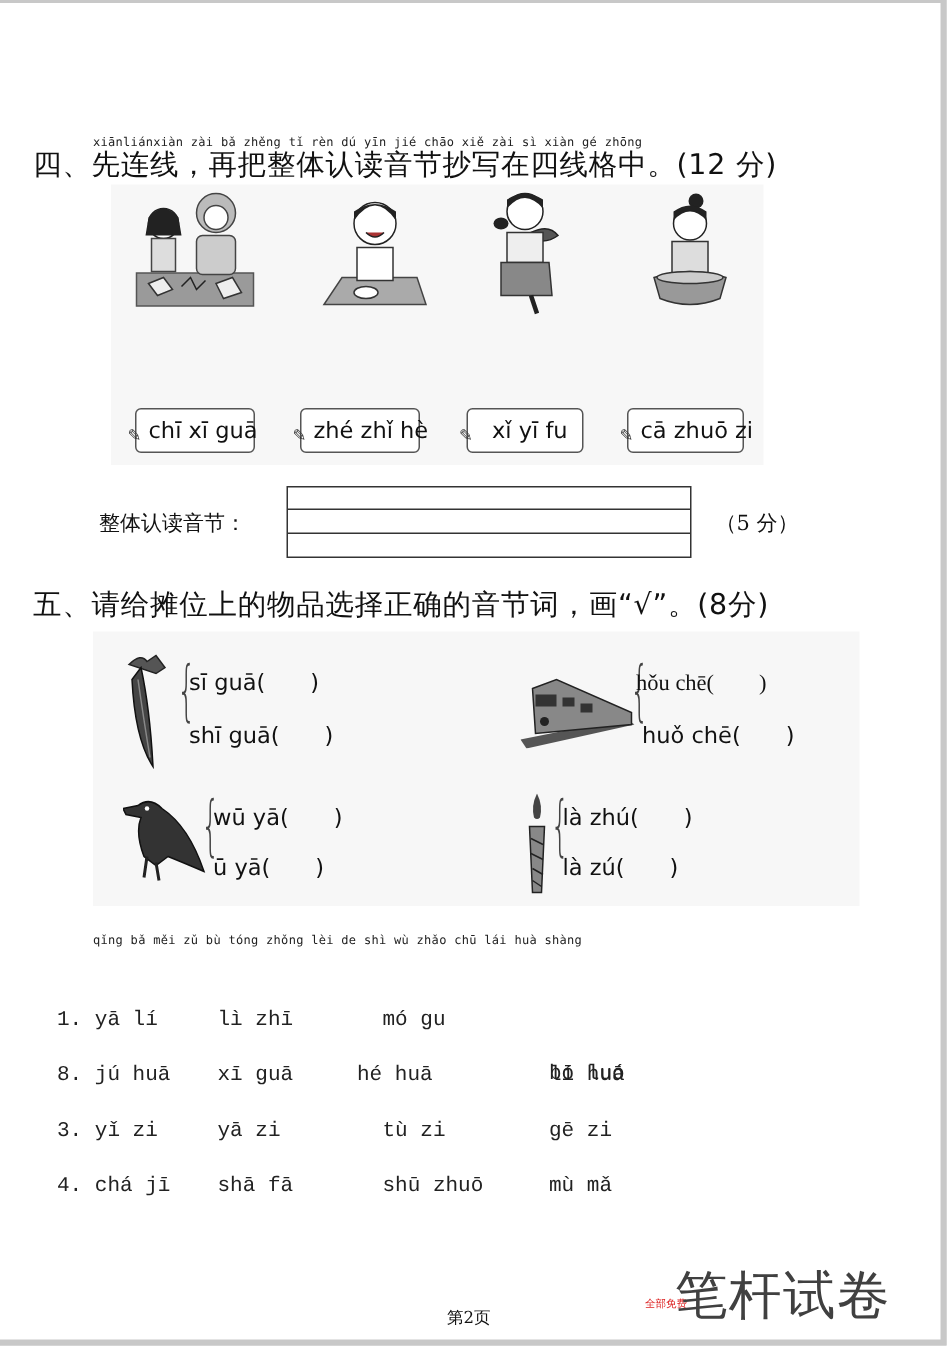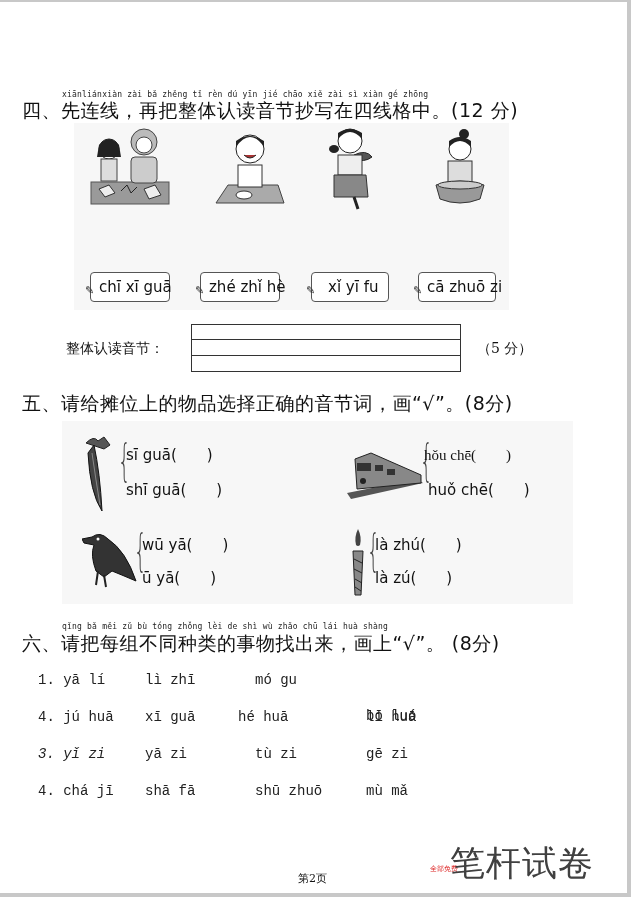--- a/index.html
+++ b/index.html
@@ -151,36 +151,35 @@
       <path d="M8 0 Q12 8 10 16 Q8 18 6 16 Q4 8 8 0 Z" fill="#444"></path>
       <polygon points="3,22 13,22 11,66 5,66" fill="#888" stroke="#222"></polygon>
       <path d="M4 30 L12 34 M4 40 L12 44 M5 50 L12 54 M5 58 L11 62" stroke="#222"></path>
     </svg>
     <div class="brace" style="left:305px; top:108px;">{</div>
     <div class="choice" style="left:313px; top:115px;">là zhú(　　)</div>
     <div class="choice" style="left:313px; top:148px;">là zú(　　)</div>
   </div>
 
   <div class="pinyin-row" style="left:62px; top:620px;">qǐng bǎ měi zǔ  bù tóng zhǒng lèi  de  shì  wù zhǎo chū lái      huà shàng</div>
-  <div class="sec-title" style="top:630px;">六、请把每组不同种类的事物找出来，画上“√”。 (8分)</div>
 
   <div class="row6" style="top:670px;">
     <span style="left:0;">1. yā lí</span>
     <span style="left:107px;">lì zhī</span>
     <span style="left:217px;">mó gu</span>
     <span style="left:328px;margin-top:36px;">bō luó</span>
   </div>
   <div class="row6" style="top:707px;">
-    <span style="left:0;">4. jú huā</span>
+    <span style="left:0;">8. jú huā</span>
     <span style="left:107px;">xī guā</span>
     <span style="left:200px;">hé huā</span>
     <span style="left:328px;">lí huā</span>
   </div>
   <div class="row6" style="top:744px;">
-    <span style="left:0;font-style:italic;">3. yǐ zi</span>
+    <span style="left:0;">3. yǐ zi</span>
     <span style="left:107px;">yā zi</span>
     <span style="left:217px;">tù zi</span>
     <span style="left:328px;">gē zi</span>
   </div>
   <div class="row6" style="top:781px;">
     <span style="left:0;">4. chá jī</span>
     <span style="left:107px;">shā fā</span>
     <span style="left:217px;">shū zhuō</span>
     <span style="left:328px;">mù mǎ</span>
   </div>

